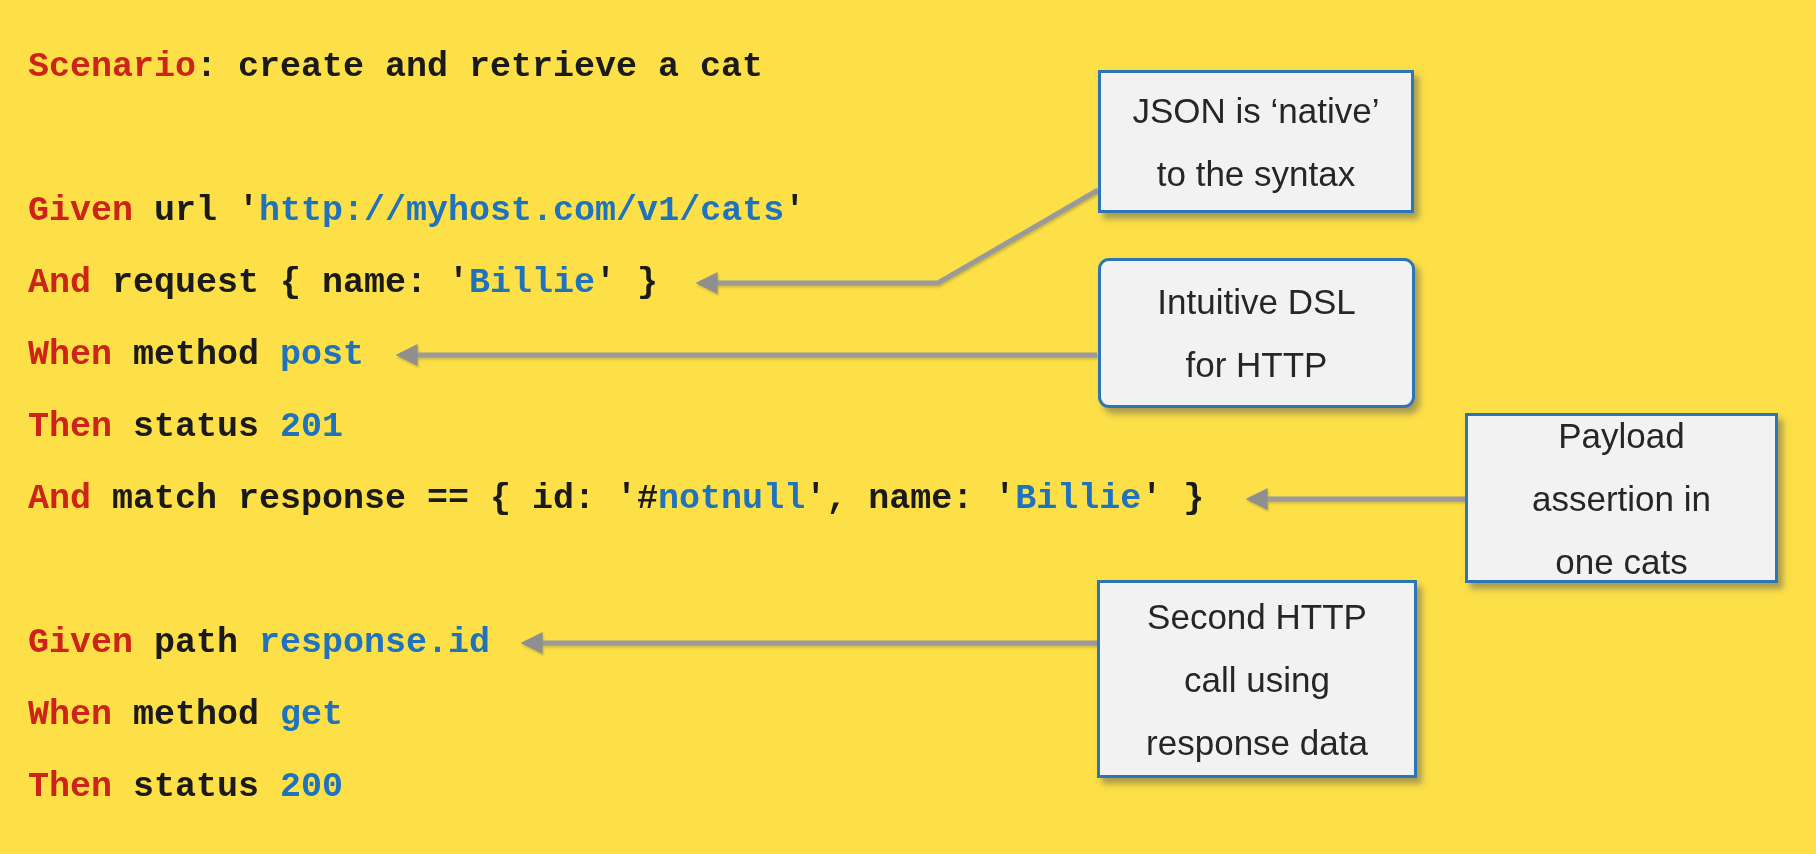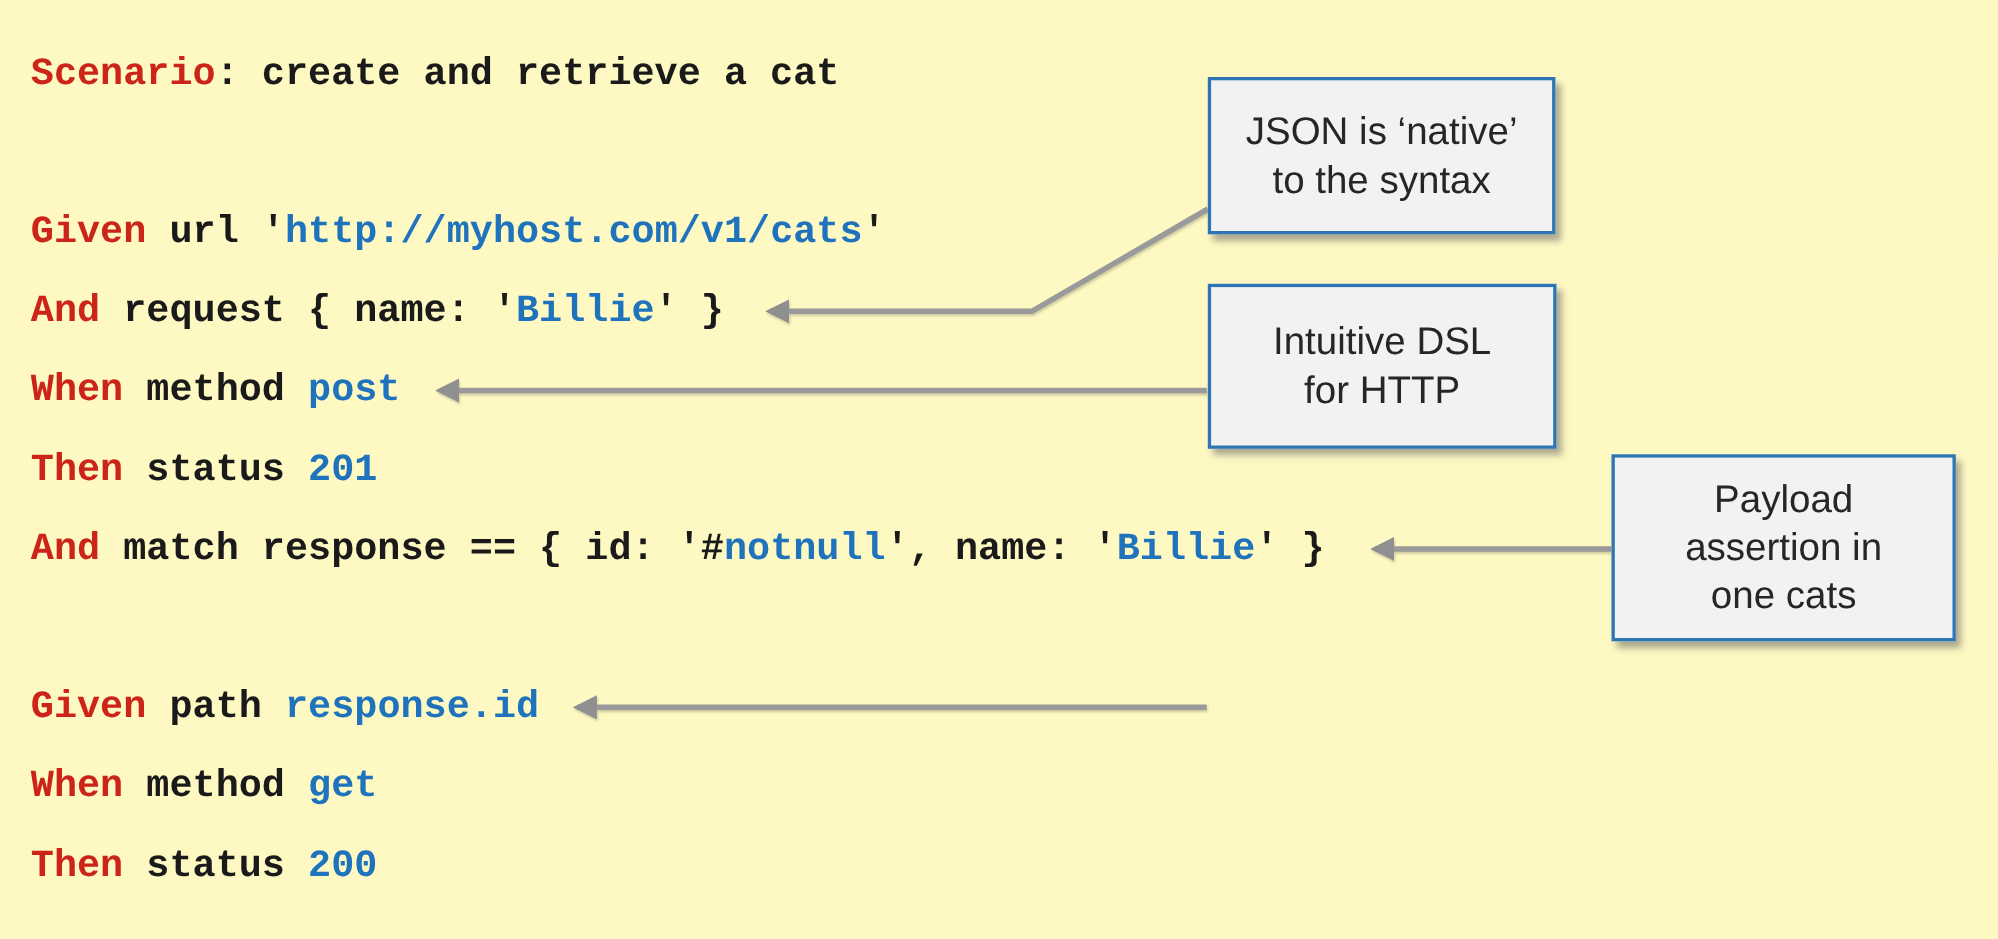--- a/index.html
+++ b/index.html
@@ -1,19 +1,19 @@
 <!DOCTYPE html>
 <html><head>
 <meta charset="utf-8">
 <style>
   html,body{margin:0;padding:0;background:#ffffff;}
   .canvas{
     position:relative;
     width:1816px;height:854px;
-    background:#fef9c3;
+    background:#fde047;
     overflow:hidden;
     font-family:"Liberation Sans",sans-serif;
     text-decoration:underline;
   }
   
   .code-block{
     position:absolute;left:28px;top:31px;
     font-family:"Liberation Mono","DejaVu Sans Mono",monospace;
     font-weight:bold;
     font-size:35px;line-height:72px;
@@ -27,26 +27,26 @@
   
   .callout{
     position:absolute;
     box-sizing:border-box;
     background:#f2f2f2;
     border:3px solid #2e75b6;
     box-shadow:5px 6px 6px rgba(90,90,90,0.5);
     display:flex;align-items:center;justify-content:center;
     text-align:center;
     font-family:"Liberation Sans",sans-serif;
-    font-size:35px;line-height:44px;
+    font-size:35px;line-height:63px;
     color:#262626;
     white-space:pre-line;
   }
   #callout-json    {left:1098px;top:70px; width:316px;height:143px;}
-  #callout-dsl     {left:1098px;top:258px;width:317px;height:150px;}
+  #callout-dsl     {left:1098px;top:258px;width:317px;height:150px;border-radius:11px;}
   #callout-payload {left:1465px;top:413px;width:313px;height:170px;}
   #callout-second  {left:1097px;top:580px;width:320px;height:198px;}
   
   .arrows{
     position:absolute;left:0;top:0;
     pointer-events:none;
     filter:drop-shadow(1px 2px 1px rgba(0,0,0,0.18));
   }
 </style>
 </head>
@@ -77,14 +77,19 @@
     <span>Intuitive DSL
 for HTTP</span>
   </div>
 
   <div class="callout" id="callout-payload">
     <span>Payload
 assertion in
 one cats</span>
   </div>
 
+  <div class="callout" id="callout-second">
+    <span>Second HTTP
+call using
+response data</span>
+  </div>
 
 </div>
 
 </body></html>

